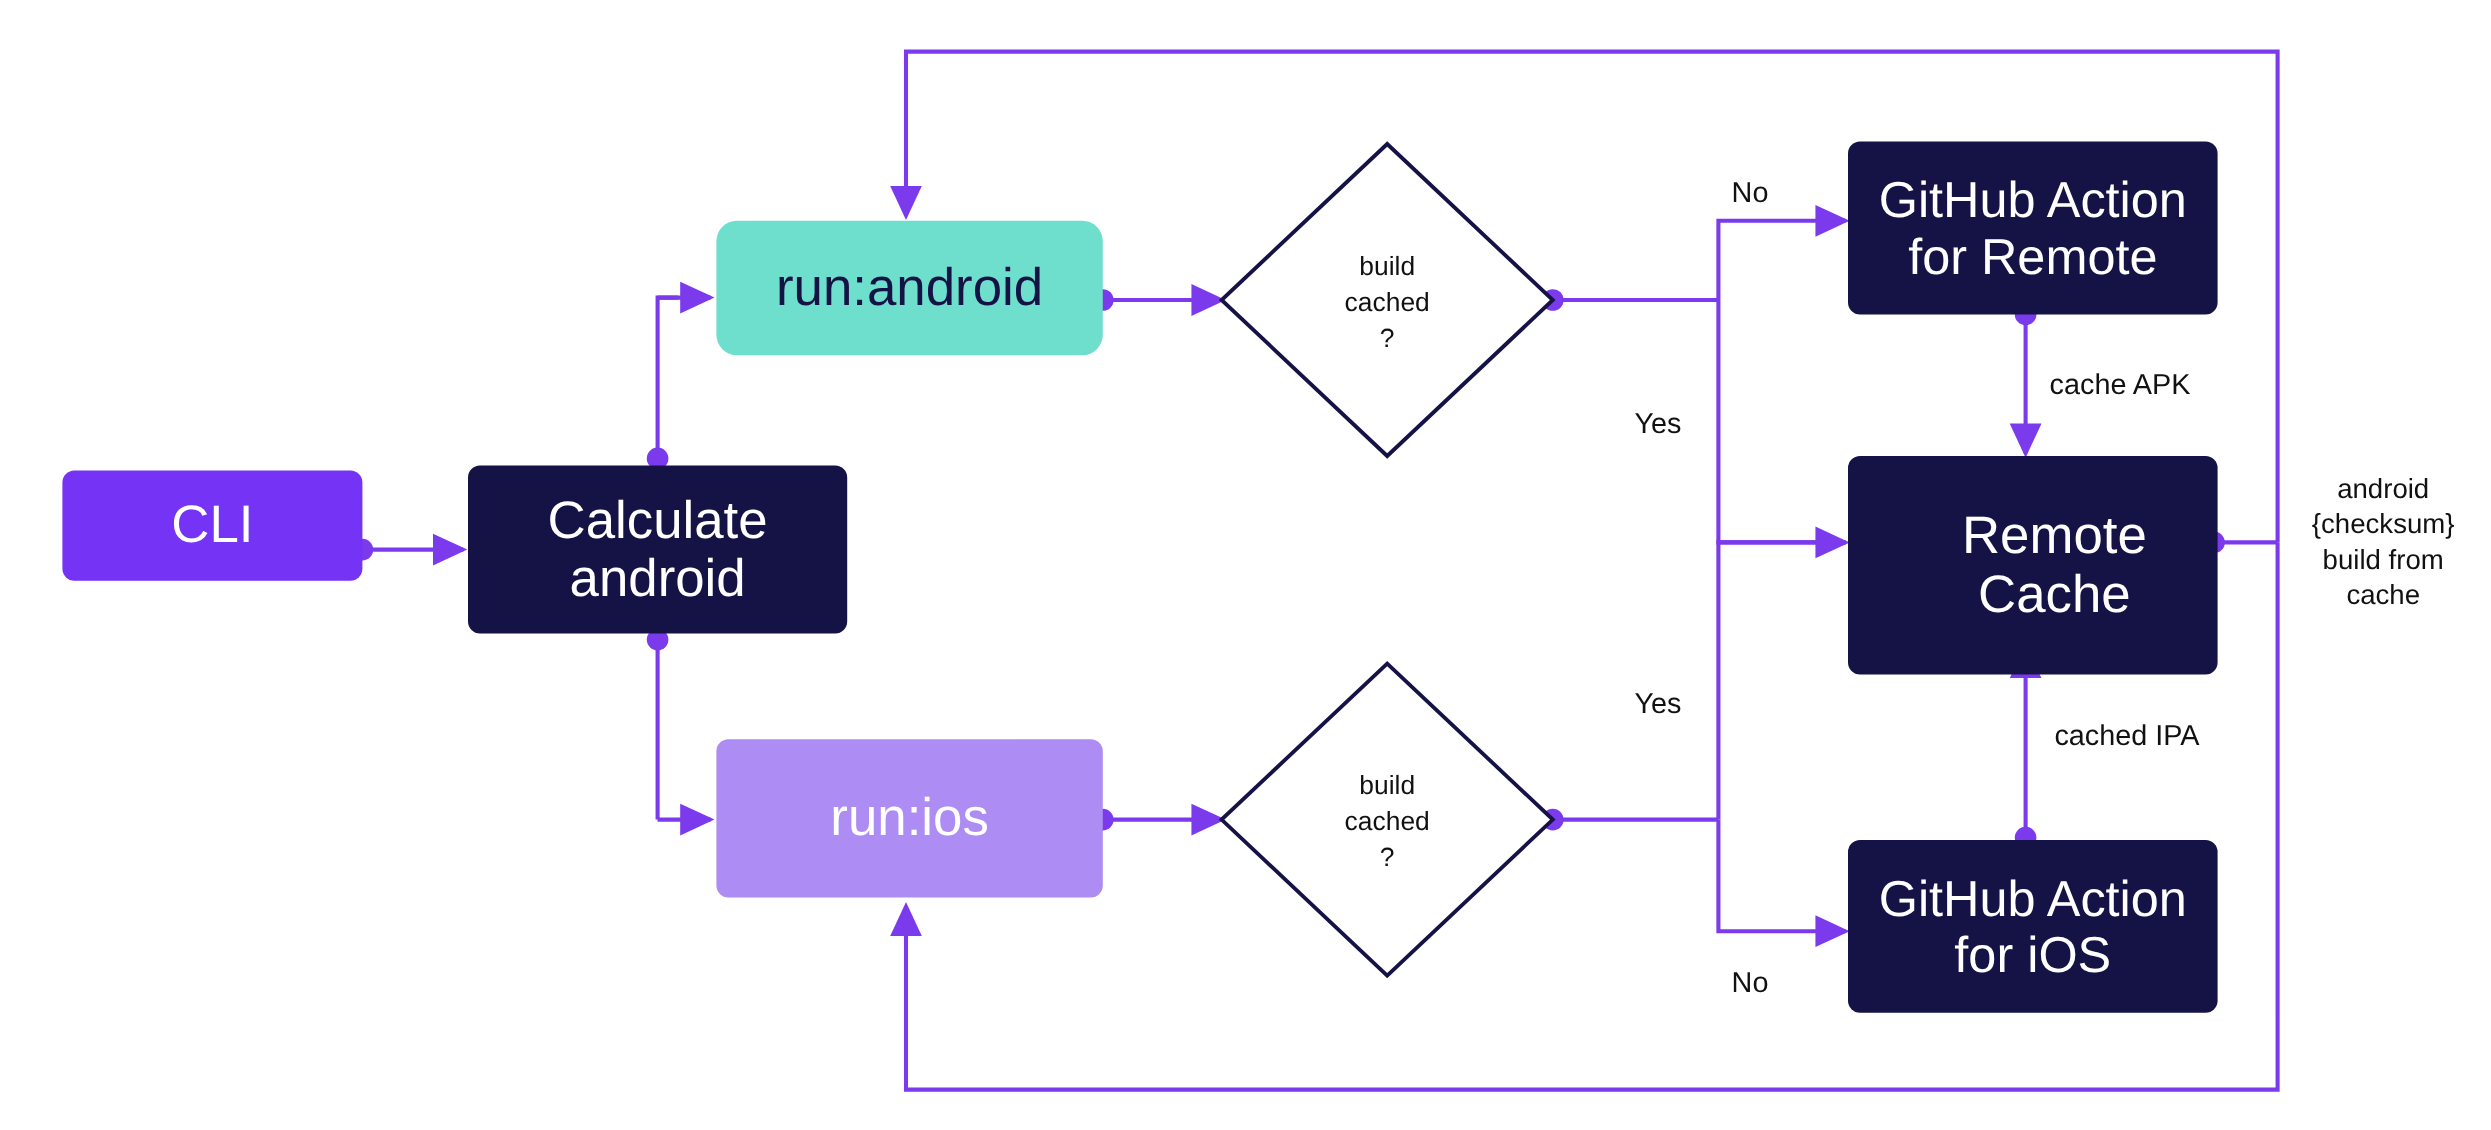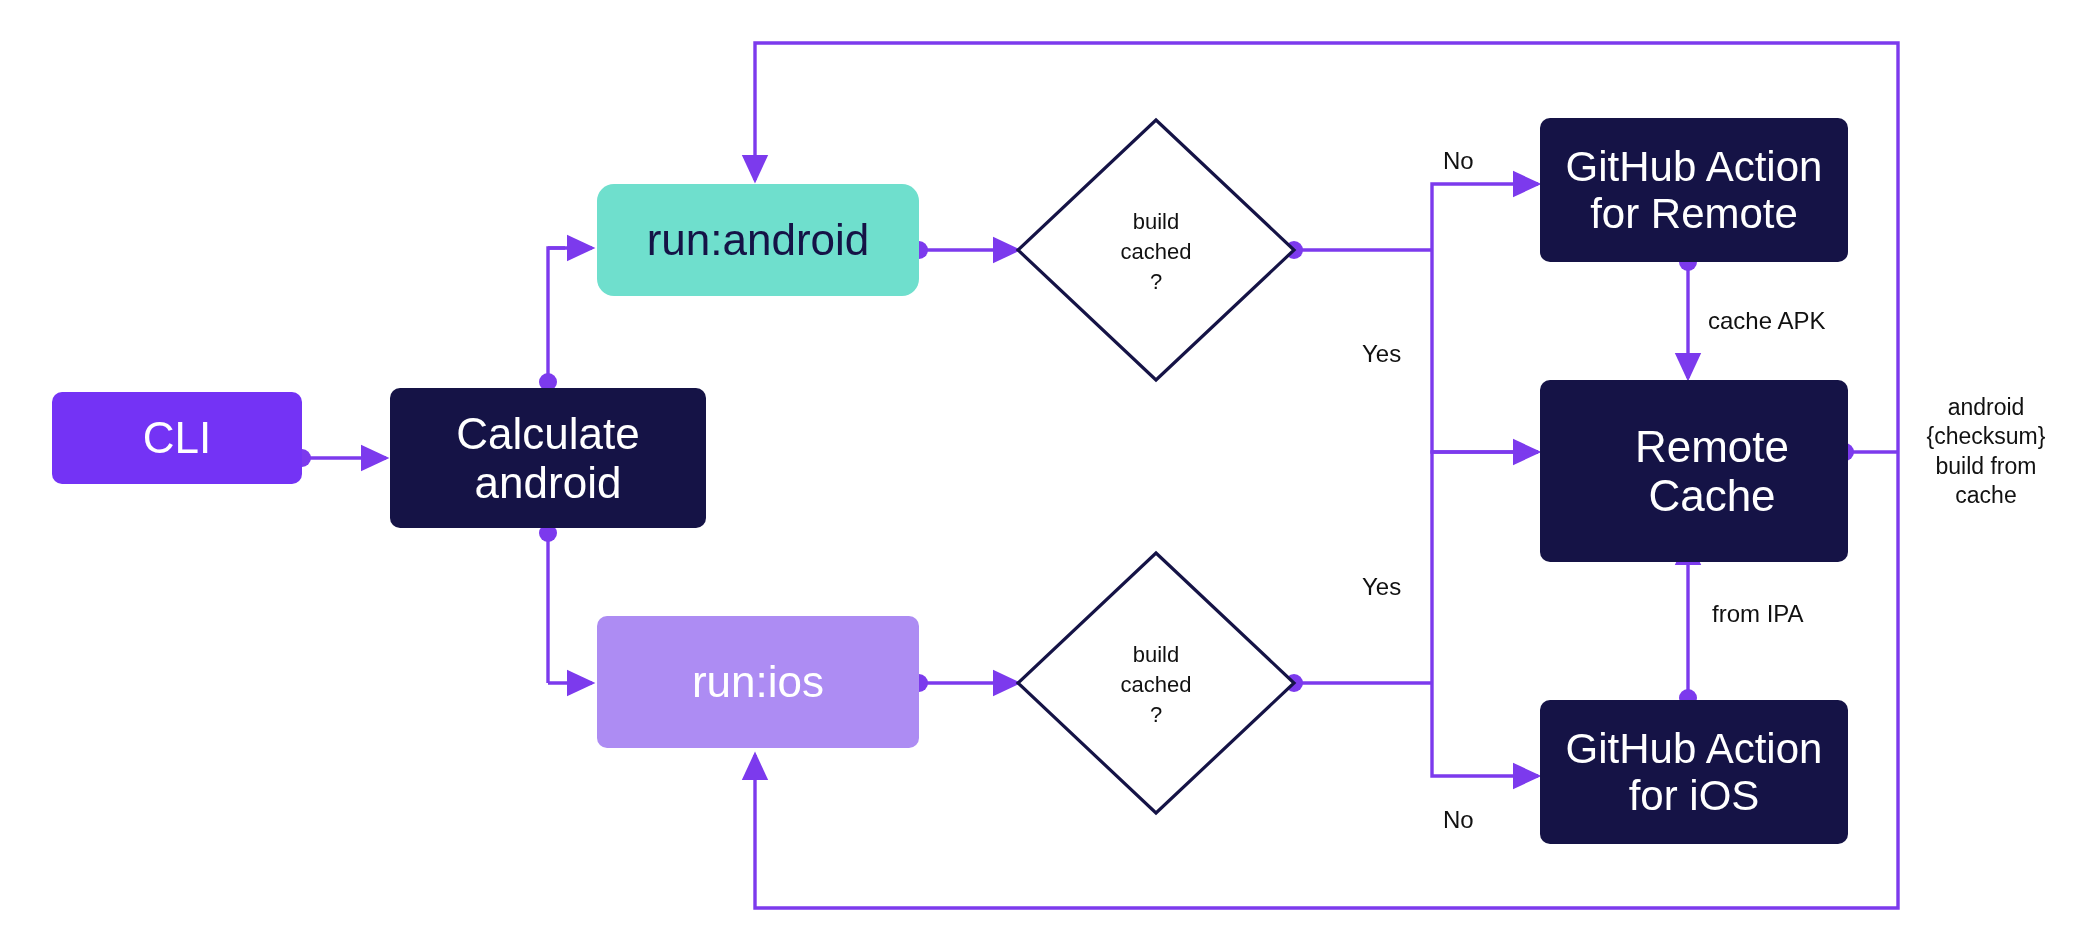--- a/index.html
+++ b/index.html
@@ -126,21 +126,21 @@
     <span>GitHub Action</span>
     <span>for iOS</span>
   </div>
 
   <div class="elabel" style="left:1443px;top:147px;">No</div>
   <div class="elabel" style="left:1362px;top:340px;">Yes</div>
   <div class="elabel" style="left:1362px;top:573px;">Yes</div>
   <div class="elabel" style="left:1443px;top:806px;">No</div>
 
   <div class="elabel" style="left:1708px;top:307px;">cache APK</div>
-  <div class="elabel" style="left:1712px;top:600px;">from IPA</div>
+  <div class="elabel" style="left:1712px;top:600px;">cached IPA</div>
 
   <div class="elabel multi" style="left:1906px;top:393px;width:160px;">
     <div>android</div>
     <div>{checksum}</div>
     <div>build from</div>
     <div>cache</div>
   </div>
 
 </div>
 

